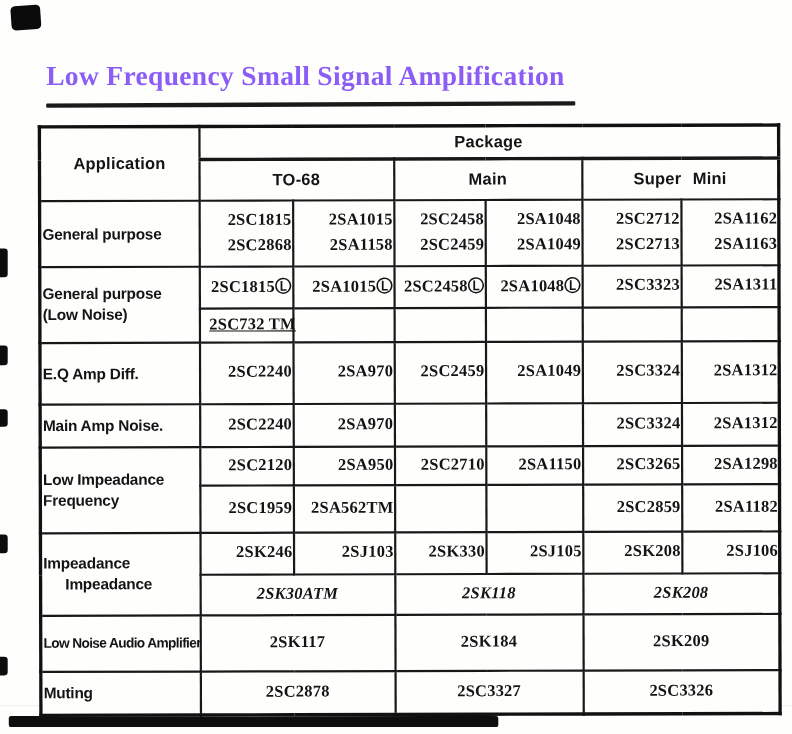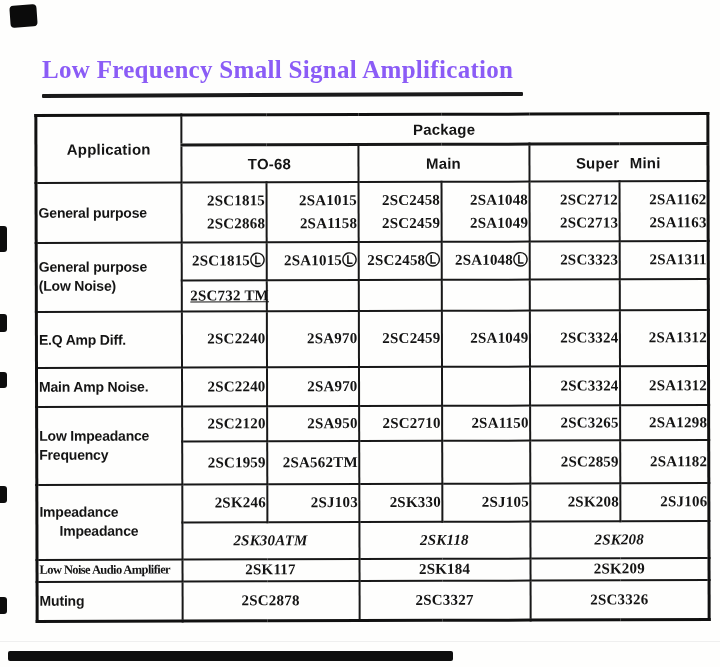--- a/index.html
+++ b/index.html
@@ -52,21 +52,21 @@
 
   tr.r-general td { height:60px; }
   tr.r-ln-top td { height:38px; }
   tr.r-ln-bot td { height:31px;text-decoration:underline; }
   tr.r-eq td { height:56px; }
   tr.r-main td { height:39px; }
   tr.r-lf-top td { height:35px; }
   tr.r-lf-bot td { height:43px; }
   tr.r-imp-top td { height:38px; }
   tr.r-imp-bot td { height:37px;font-style:italic; }
-  tr.r-lna td { height:22px;font-family:Liberation Serif, serif; }
+  tr.r-lna td { height:51px; }
   tr.r-mute td { height:40px;margin-top:38px; }
 
   td.part {
     font-family:"Liberation Serif","DejaVu Serif",serif;
     font-weight:700; font-size:15px; letter-spacing:0.2px;
     padding-left:8px; text-align:right; white-space:nowrap;
   }
   td.part.two span { display:block; line-height:1.5; }
   td.part.merged { text-align:center; padding-left:0; }
 

